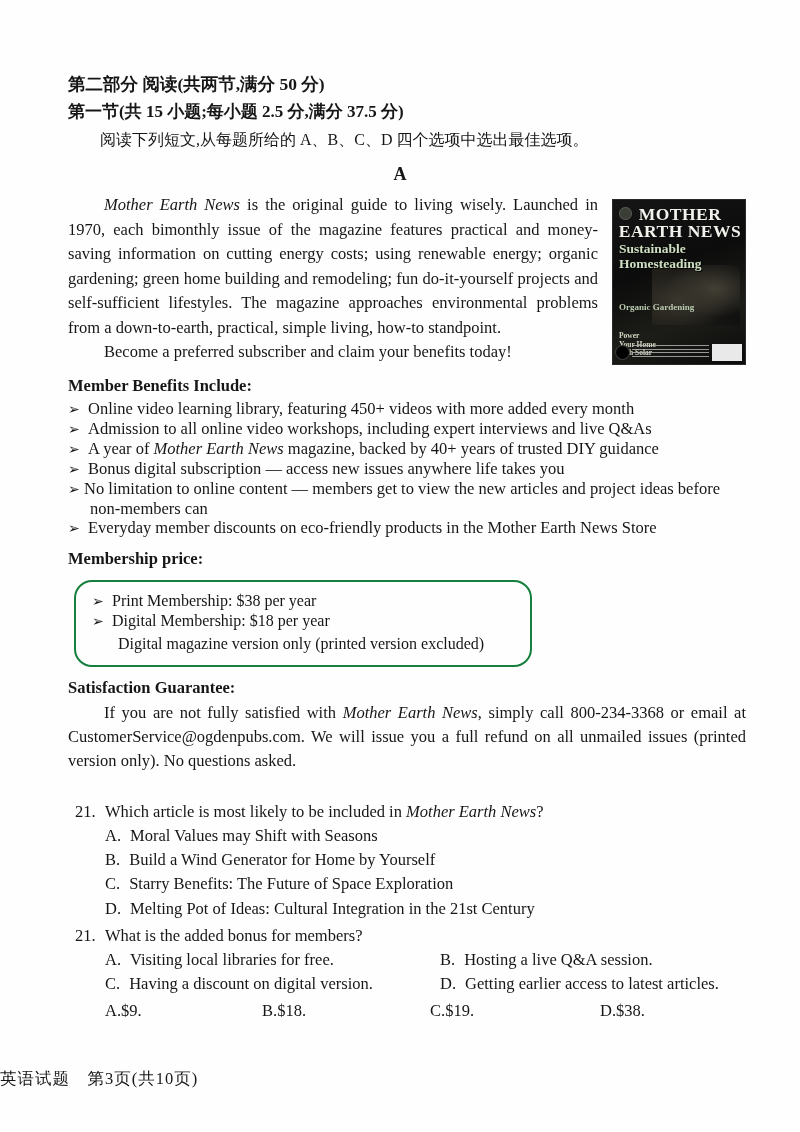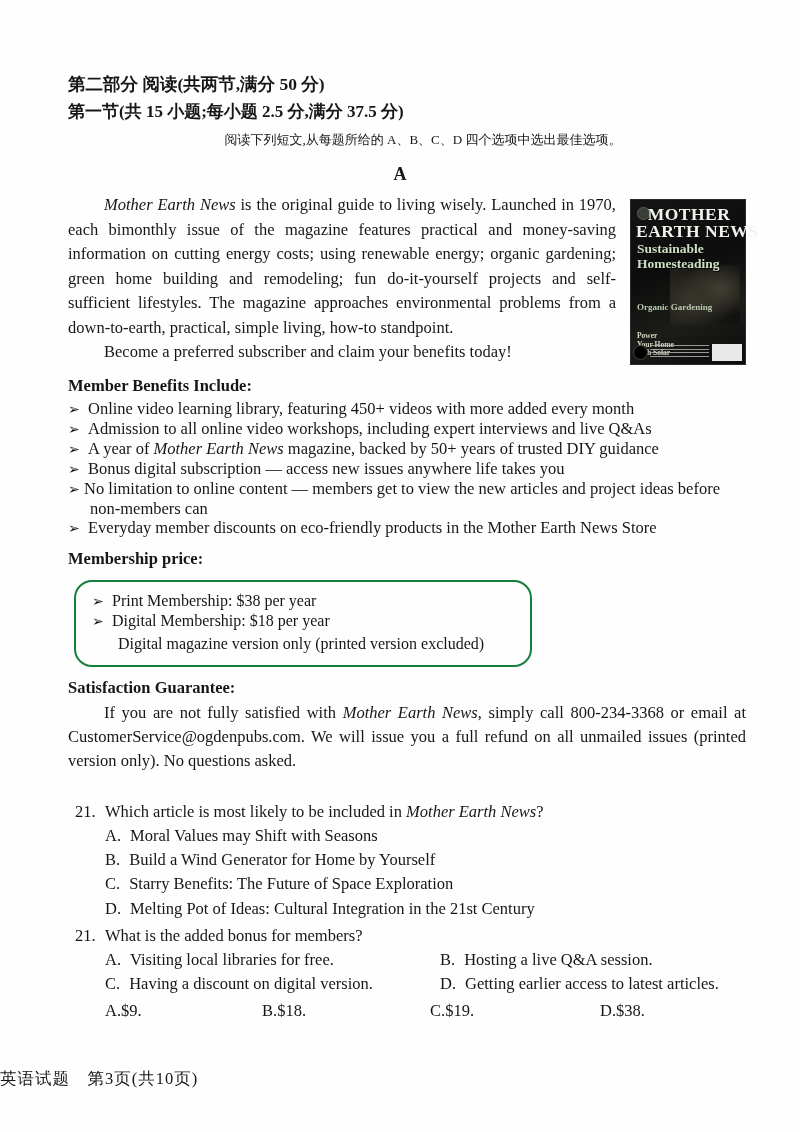--- a/index.html
+++ b/index.html
@@ -6,32 +6,32 @@
   body{
     width:800px;height:1132px;background:#ffffff;color:#161616;
     font-family:"Liberation Serif","DejaVu Serif",serif;
     -webkit-font-smoothing:antialiased;
   }
   .page{position:relative;width:800px;height:1132px;overflow:hidden;background:#fefefe;}
   .content{position:absolute;left:68px;top:74px;width:678px;}
 
   .cn1{font-weight:bold;font-size:17.5px;line-height:20px;margin:0 0 8px 0;}
   .cn2{font-weight:bold;font-size:17px;line-height:20px;margin:0 0 8px 0;}
-  .cn3{font-size:13px;line-height:20px;margin:0 0 6px 0;padding-left:32px;text-align:center;}
+  .cn3{font-size:16px;line-height:20px;margin:0 0 6px 0;padding-left:32px;}
 
   .section-label{text-align:center;font-weight:bold;font-size:18px;margin:14px 14px 8px 0;}
 
   .passage{font-size:16.5px;line-height:24.5px;text-align:justify;margin:0;}
   .p1{text-indent:36px;}
   .p2{text-indent:36px;margin:0 0 2px 0;}
   .it{font-style:italic;}
 
   
   .cover{
-    float:right;width:116px;height:166px;margin:6px 0 6px 14px;
+    float:right;width:134px;height:166px;margin:6px 0 6px 14px;
     background:linear-gradient(160deg,#151515 0%,#0c0c0c 40%,#1c1d18 70%,#0a0a0a 100%);
     position:relative;text-indent:0;box-shadow:0 0 0 1px #2a2a2a inset;
   }
   .cover-title{position:absolute;top:7px;left:6px;right:4px;color:#f2f2ec;
     font-weight:bold;font-size:17.5px;line-height:17px;text-align:center;letter-spacing:.5px;
     font-family:"Liberation Serif",serif;}
   .cover-title .tline{display:block;white-space:nowrap;}
   .cover-logo-dot{position:absolute;top:8px;left:7px;width:13px;height:13px;border-radius:50%;
     background:#3a3f36;box-shadow:0 0 0 1px #555 inset;}
   .cover-sub{position:absolute;top:43px;left:7px;color:#cfe0c2;font-weight:bold;
@@ -130,21 +130,21 @@
       </span>
       <span class="it">Mother Earth News</span><span> is the original guide to living wisely. Launched in 1970, each bimonthly issue of the magazine features practical and money-saving information on cutting energy costs; using renewable energy; organic gardening; green home building and remodeling; fun do-it-yourself projects and self-sufficient lifestyles. The magazine approaches environmental problems from a down-to-earth, practical, simple living, how-to standpoint.</span>
     </p>
 
     <p class="passage p2">Become a preferred subscriber and claim your benefits today!</p>
 
     <p class="bhead">Member Benefits Include:</p>
     <div class="bullets">
       <p class="bullet"><span class="arrow">➢</span><span>Online video learning library, featuring 450+ videos with more added every month</span><span class="it"></span><span></span></p>
       <p class="bullet"><span class="arrow">➢</span><span>Admission to all online video workshops, including expert interviews and live Q&amp;As</span><span class="it"></span><span></span></p>
-      <p class="bullet"><span class="arrow">➢</span><span>A year of </span><span class="it">Mother Earth News</span><span> magazine, backed by 50+ years of trusted DIY guidance</span></p>
+      <p class="bullet"><span class="arrow">➢</span><span>A year of </span><span class="it">Mother Earth News</span><span> magazine, backed by 40+ years of trusted DIY guidance</span></p>
       <p class="bullet"><span class="arrow">➢</span><span>Bonus digital subscription — access new issues anywhere life takes you</span><span class="it"></span><span></span></p>
       <p class="bullet"><span class="arrow tight">➢</span><span>No limitation to online content — members get to view the new articles and project ideas before non-members can</span><span class="it"></span><span></span></p>
       <p class="bullet"><span class="arrow">➢</span><span>Everyday member discounts on eco-friendly products in the Mother Earth News Store</span><span class="it"></span><span></span></p>
     </div>
 
     <p class="bhead">Membership price:</p>
     <div class="price-box">
       <p class="bullet"><span class="arrow">➢</span><span>Print Membership: $38 per year</span></p>
       <p class="bullet"><span class="arrow">➢</span><span>Digital Membership: $18 per year</span></p>
       <p class="price-note">Digital magazine version only (printed version excluded)</p>

